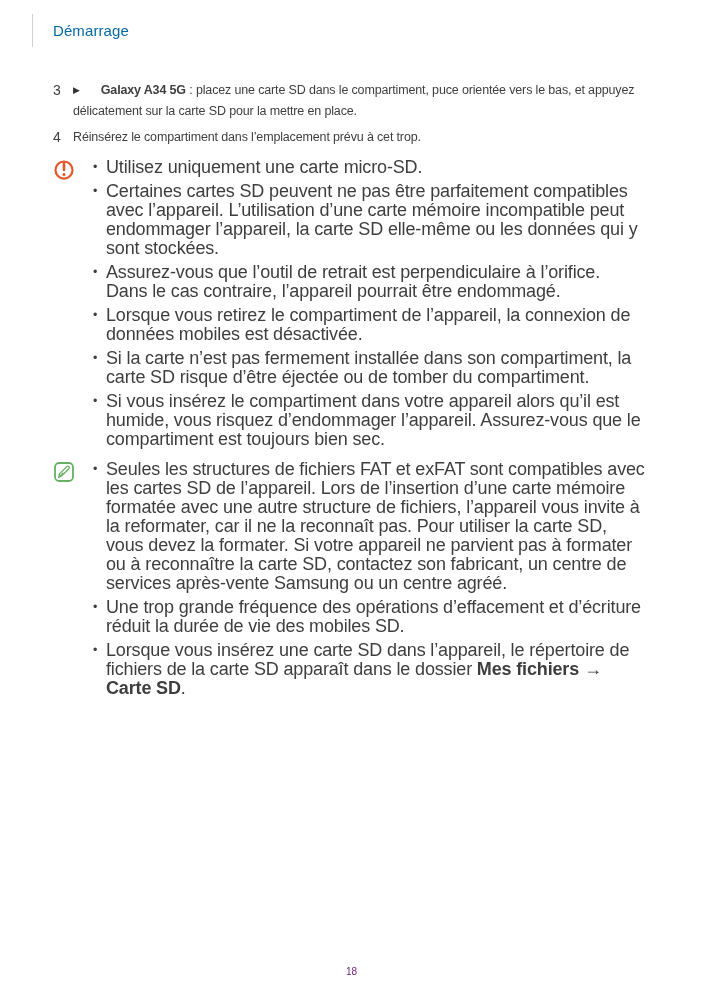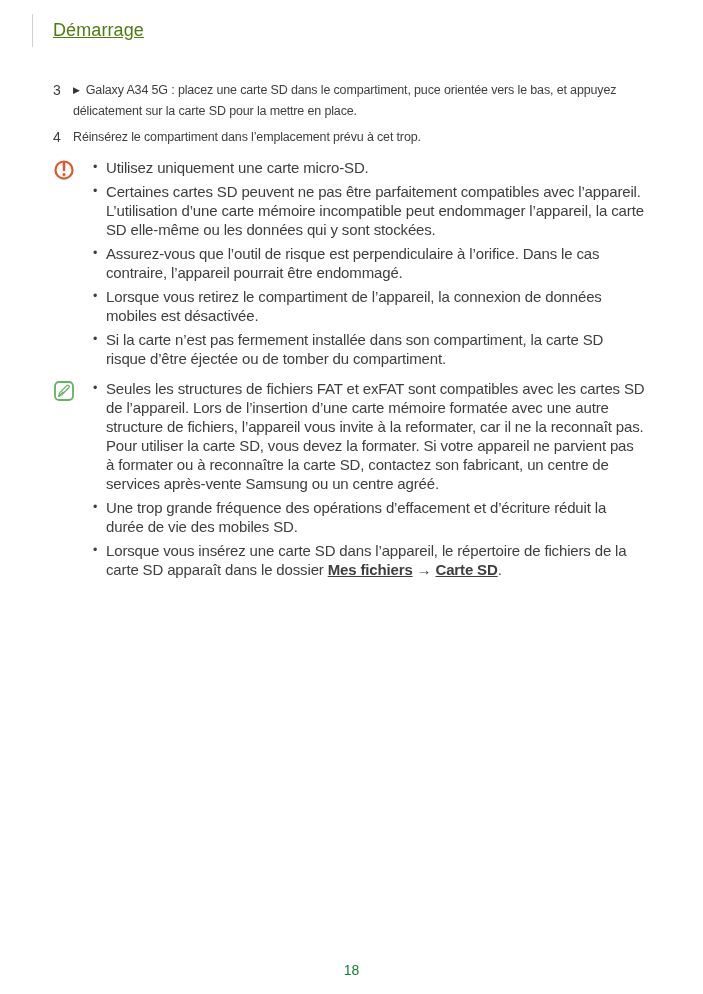--- a/index.html
+++ b/index.html
@@ -21,24 +21,23 @@
     align-items: center;
     height: 33px;
   }
   .header-rule {
     width: 1px;
     height: 33px;
     background: #ccd1d6;
     margin-right: 20px;
   }
   .header-title {
-    font-size: 18px;
-    color: #4d7c0f;
+    font-size: 15px;
+    color: #0369a1;
     letter-spacing: 0.1px;
-    text-decoration: underline;
   }
 
   
   .content {
     position: absolute;
     top: 80px;
     left: 53px;
     width: 597px;
   }
 
@@ -53,21 +52,21 @@
     line-height: 20px;
     color: #3e3e3e;
   }
   .step-body {
     flex: 1 1 auto;
     font-size: 12.5px;
     line-height: 20px;
     letter-spacing: -0.15px;
     max-width: 572px;
   }
-  .step-body b { font-weight: 400; }
+  .step-body b { font-weight: 700; margin-left: 15px; }
   .tri {
     display: inline-block;
     font-size: 9px;
     margin-right: 6px;
     position: relative;
     top: -1px;
     color: #333333;
   }
 
   
@@ -82,47 +81,47 @@
   }
   .callout-icon svg { display: block; }
   .callout ul {
     flex: 1 1 auto;
     list-style: none;
     max-width: 552px;
   }
   .callout li {
     position: relative;
     padding-left: 13px;
-    font-size: 15px;
+    font-size: 18px;
     line-height: 19px;
     letter-spacing: -0.15px;
     margin-bottom: 5px;
   }
   .callout li:last-child { margin-bottom: 0; }
   .callout li::before {
     content: "\2022";
     position: absolute;
     left: 0;
     top: 0;
     font-size: 12.5px;
     color: #3e3e3e;
   }
-  .callout li b { font-weight: 700; text-decoration: underline; }
+  .callout li b { font-weight: 700; }
 
   
   .page-footer {
     position: absolute;
     bottom: 15px;
     left: 0;
     width: 100%;
     text-align: center;
   }
   .page-number {
-    font-size: 14px;
-    color: #15803d;
+    font-size: 10px;
+    color: #701a75;
   }
 </style>
 </head>
 <body>
 
 <header class="page-header">
   <div class="header-rule"></div>
   <span class="header-title">Démarrage</span>
 </header>
 
@@ -146,23 +145,24 @@
     <span class="callout-icon">
       <svg width="22" height="22" viewBox="0 0 24 24">
         <circle cx="12" cy="12" r="9.3" fill="none" stroke="#e2562b" stroke-width="2.4"></circle>
         <rect x="10.6" y="3" width="2.8" height="10.4" rx="1.3" fill="#e2562b"></rect>
         <circle cx="12" cy="16.9" r="1.7" fill="#e2562b"></circle>
       </svg>
     </span>
     <ul>
       <li>Utilisez uniquement une carte micro-SD.</li>
       <li>Certaines cartes SD peuvent ne pas être parfaitement compatibles avec l’appareil. L’utilisation d’une carte mémoire incompatible peut endommager l’appareil, la carte SD elle-même ou les données qui y sont stockées.</li>
-      <li>Assurez-vous que l’outil de risque est perpendiculaire à l’orifice. Dans le cas contraire, l’appareil pourrait être endommagé.</li>
+      <li>Assurez-vous que l’outil de retrait est perpendiculaire à l’orifice. Dans le cas contraire, l’appareil pourrait être endommagé.</li>
       <li>Lorsque vous retirez le compartiment de l’appareil, la connexion de données mobiles est désactivée.</li>
       <li>Si la carte n’est pas fermement installée dans son compartiment, la carte SD risque d’être éjectée ou de tomber du compartiment.</li>
+      <li>Si vous insérez le compartiment dans votre appareil alors qu’il est humide, vous risquez d’endommager l’appareil. Assurez-vous que le compartiment est toujours bien sec.</li>
     </ul>
   </section>
 
   <section class="callout">
     <span class="callout-icon">
       <svg width="22" height="22" viewBox="0 0 24 24">
         <rect x="2.2" y="2.2" width="19.6" height="19.6" rx="4.5" fill="none" stroke="#66b163" stroke-width="2"></rect>
         <path d="M6.1 17.9 L7.3 13.8 L15.0 6.1 a1.6 1.6 0 0 1 2.3 2.3 L9.6 16.1 Z" fill="none" stroke="#66b163" stroke-width="1.4" stroke-linejoin="round"></path>
         <path d="M6.1 17.9 L11.2 12.8" fill="none" stroke="#66b163" stroke-width="1.2"></path>
       </svg>

